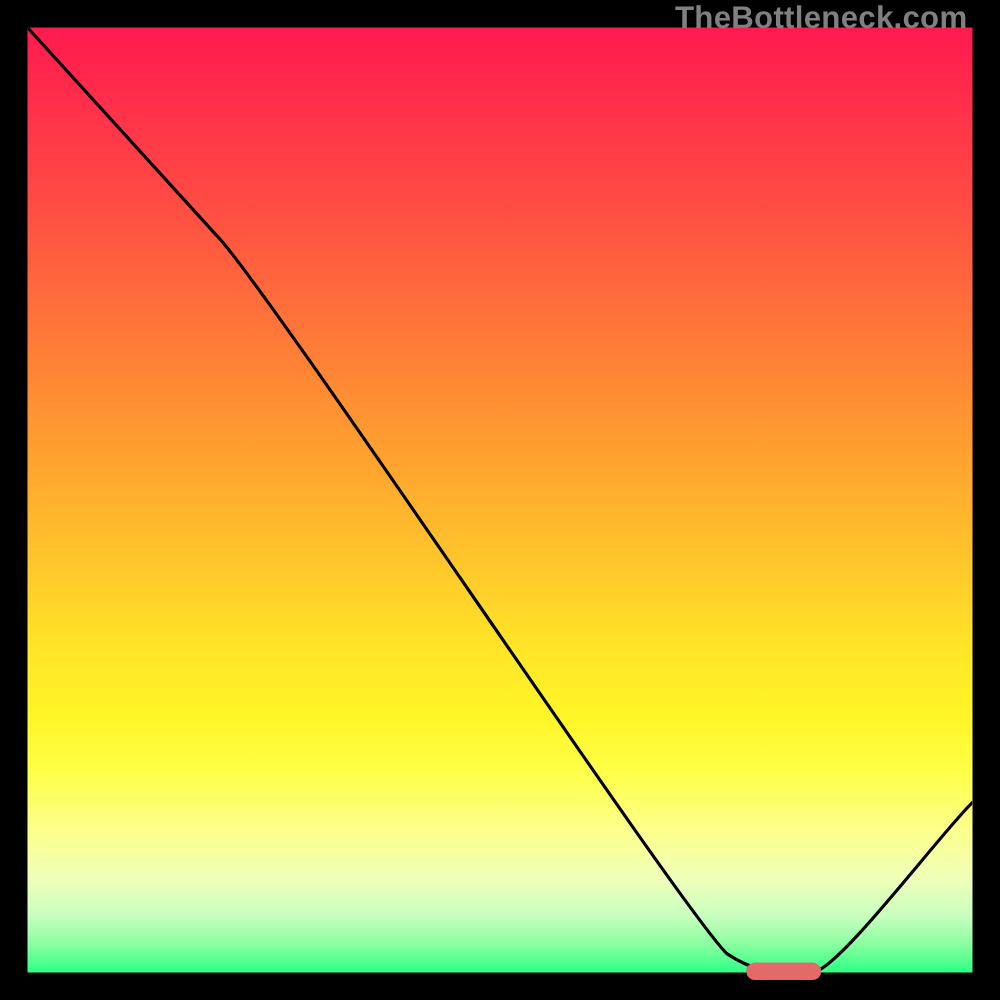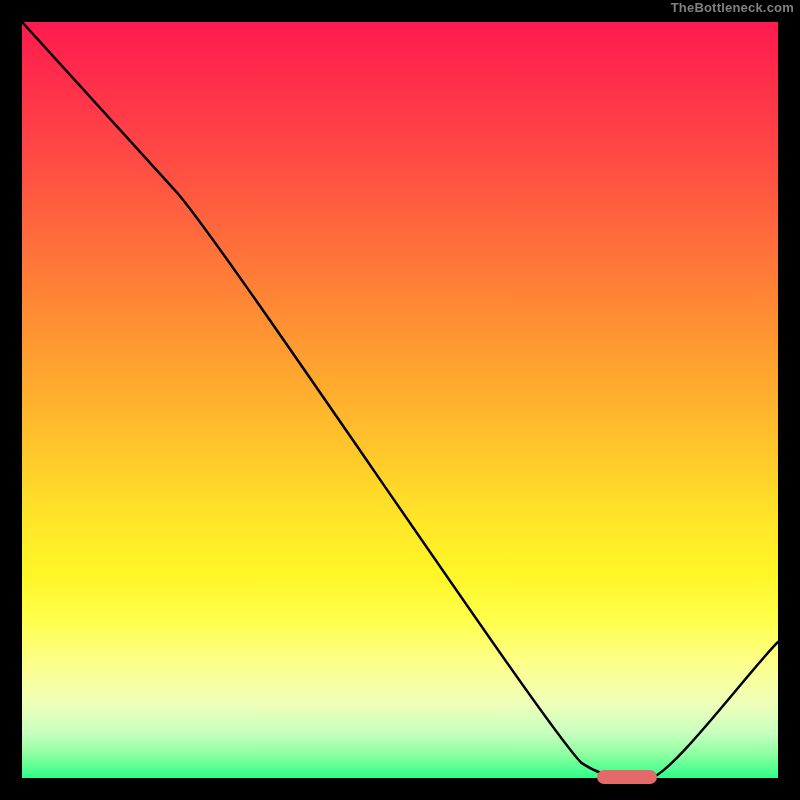--- a/index.html
+++ b/index.html
@@ -51,23 +51,23 @@
     height: 756px;
   }
   .marker {
     position: absolute;
     background: #e46a6a;
     border-radius: 10px;
   }
   .watermark {
     position: absolute;
     top: 0;
-    right: 6px;
+    right: 26px;
     font-family: Arial, Helvetica, sans-serif;
-    font-size: 13px;
+    font-size: 25px;
     font-weight: bold;
     color: #808080;
     letter-spacing: 0.2px;
   }
 </style>
 </head>
 <body>
 
 <div class="frame">
   <div class="plot-area"></div>

